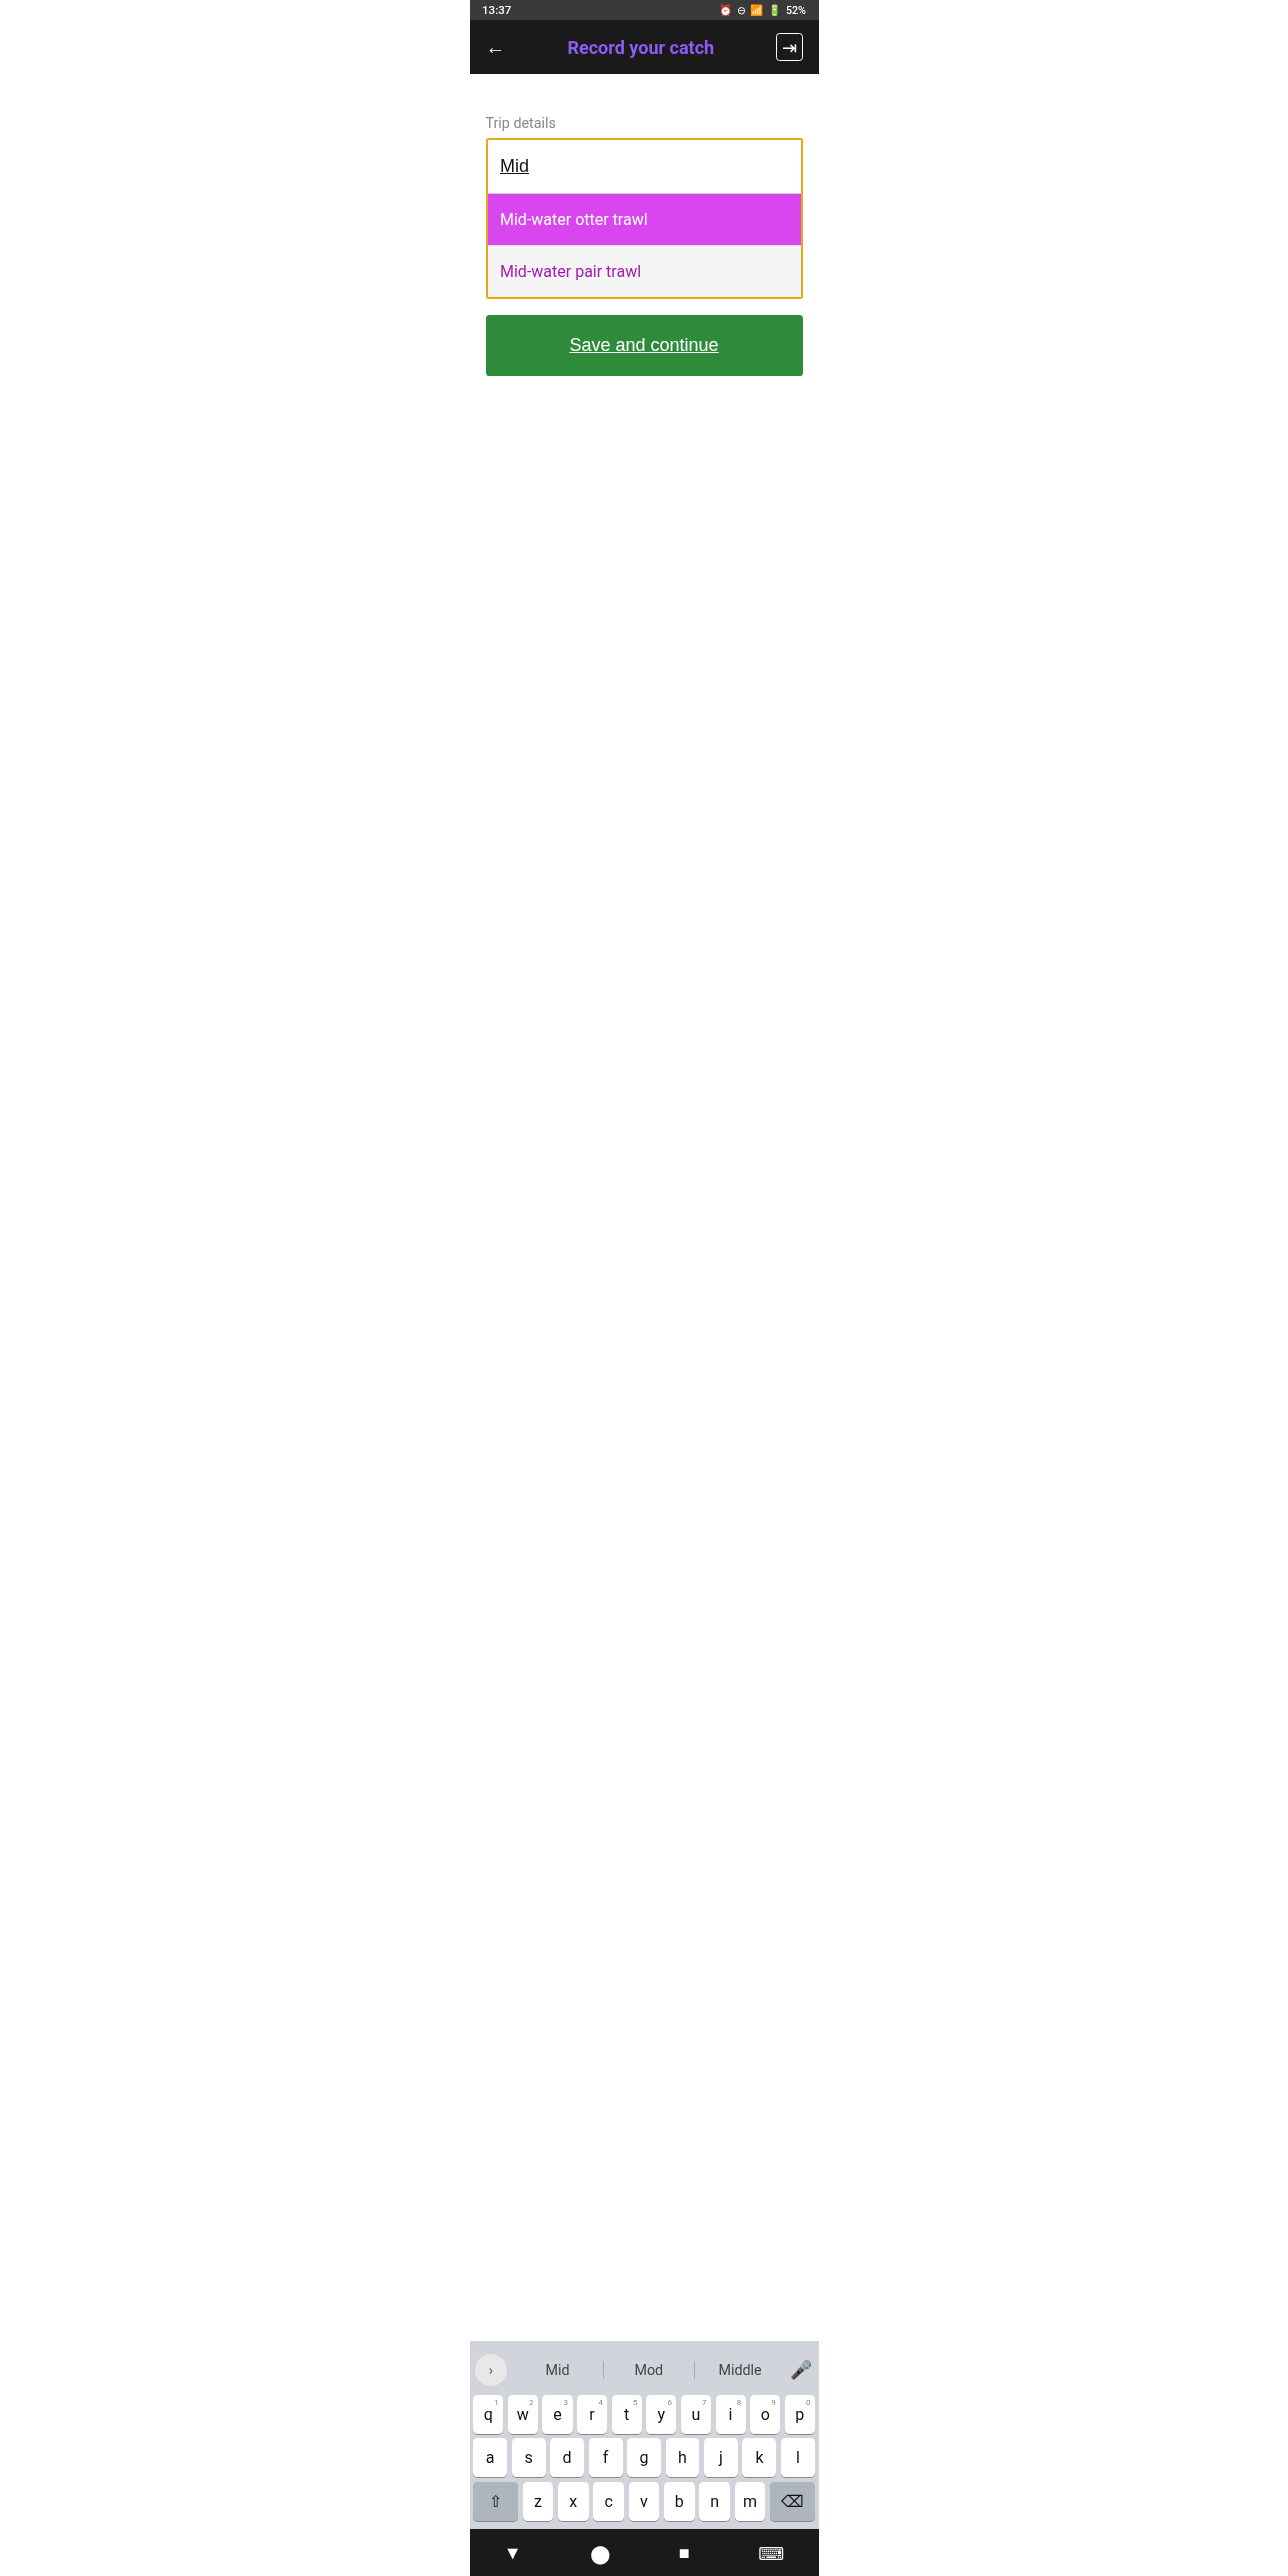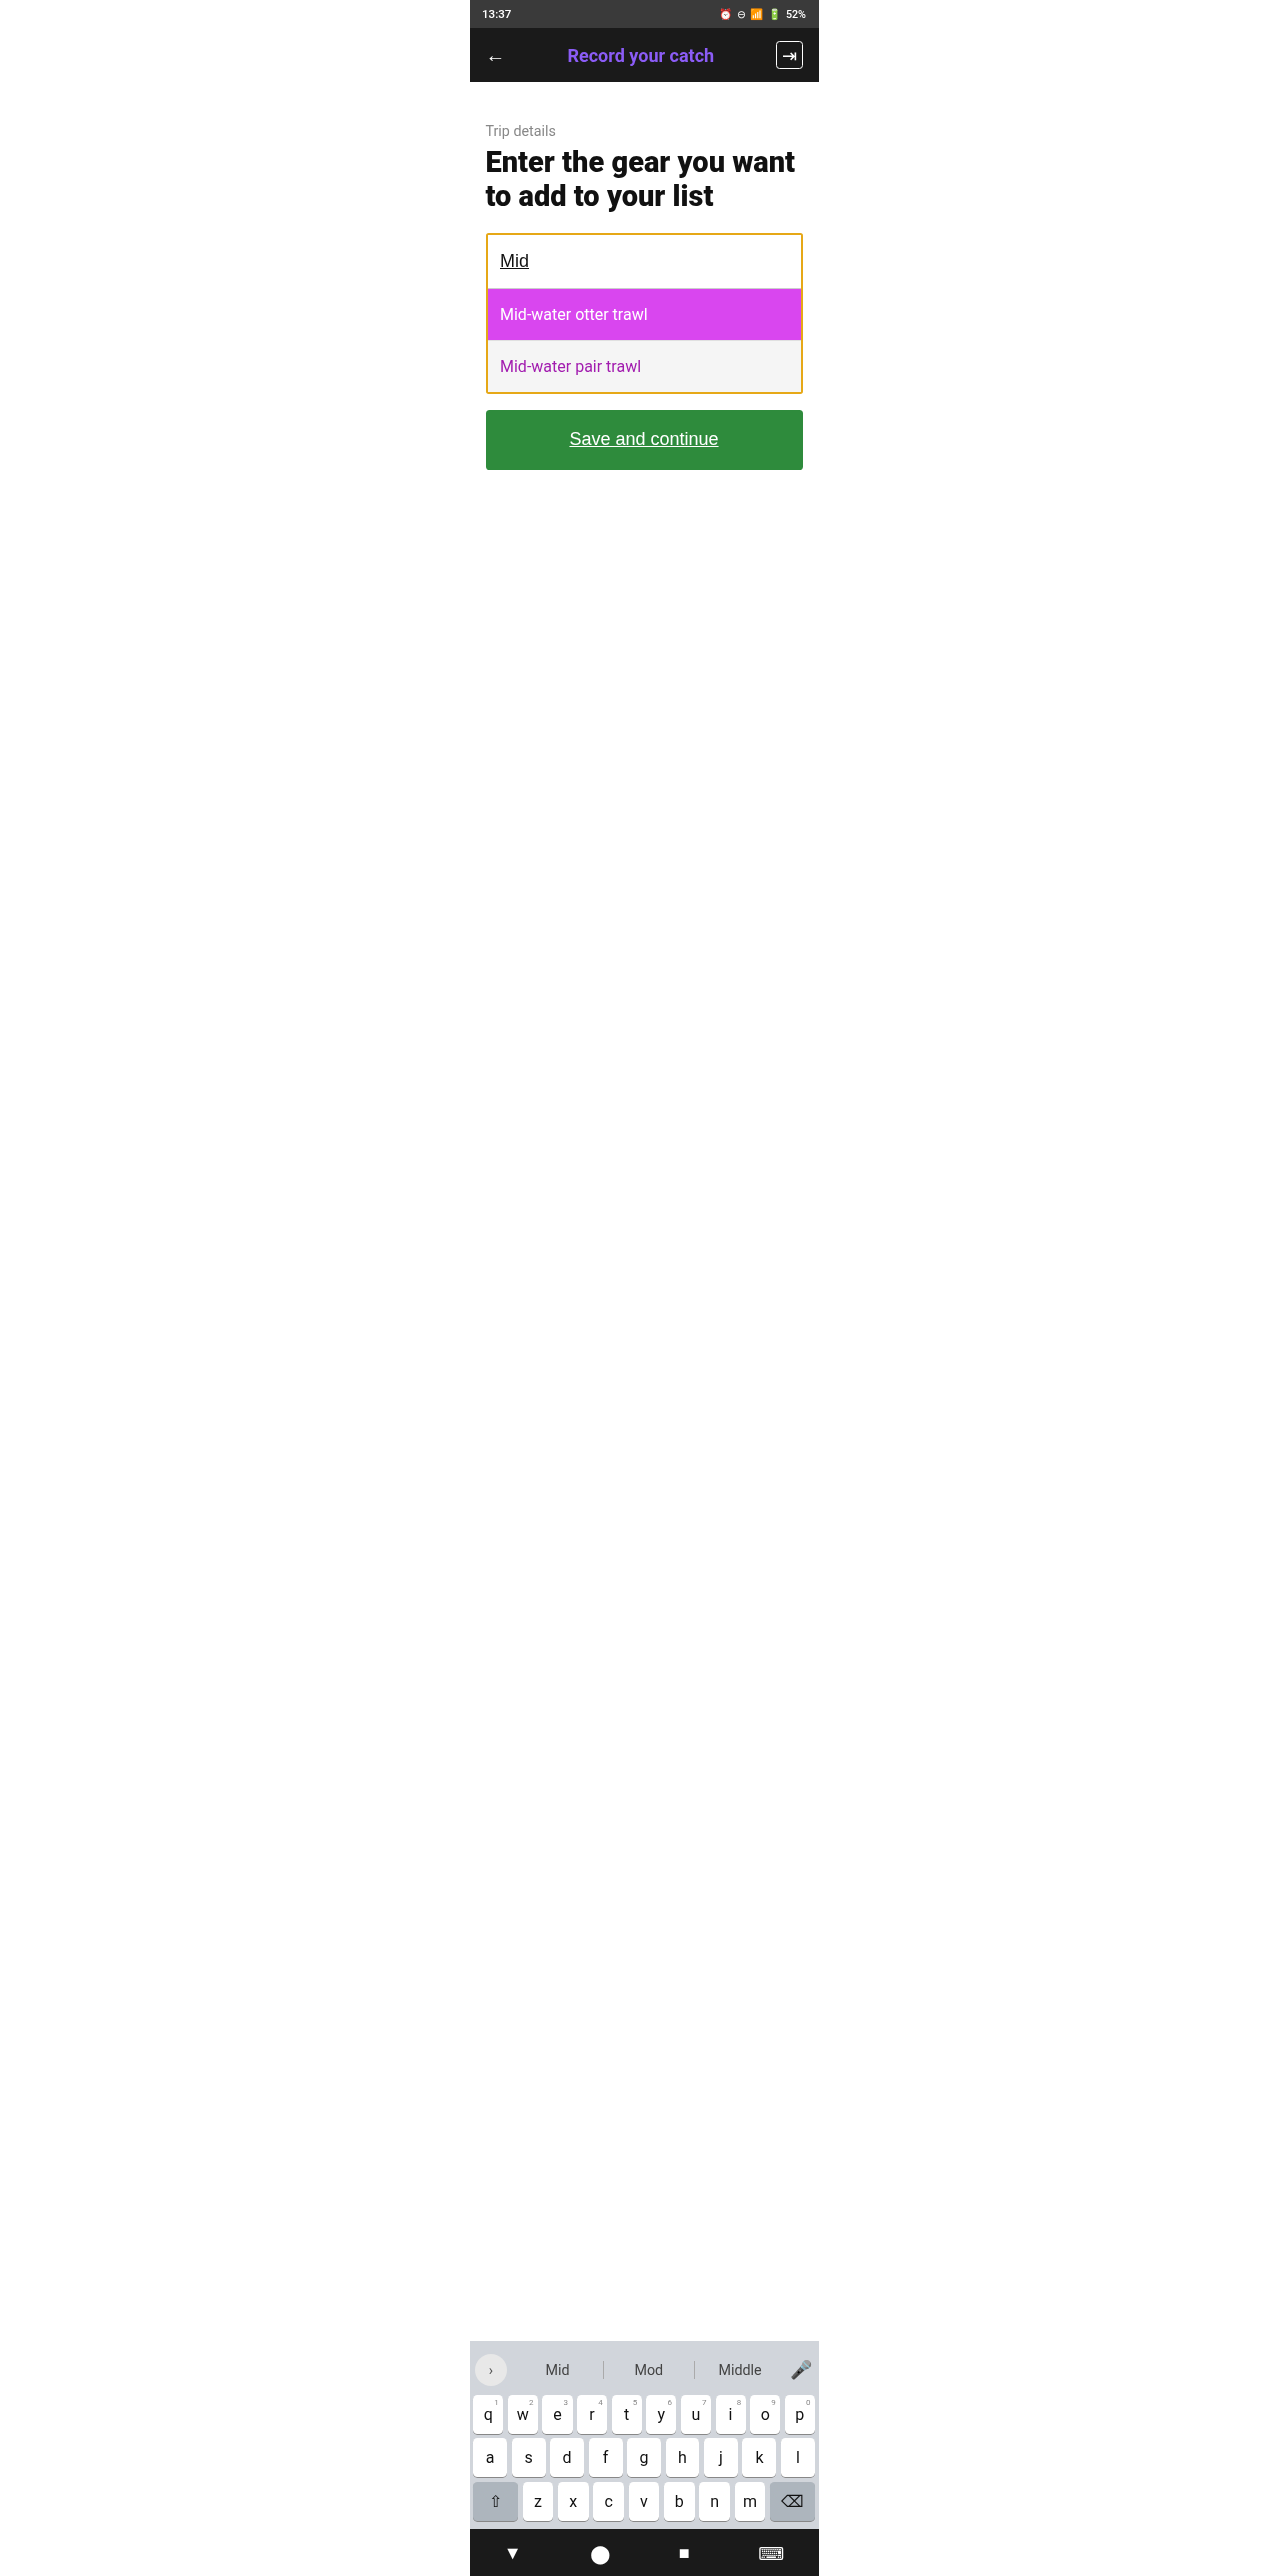--- a/index.html
+++ b/index.html
@@ -19,21 +19,21 @@
     
     .status-bar {
       background: #3a3a3a;
       color: #fff;
       display: flex;
       justify-content: space-between;
       align-items: center;
       padding: 5.4px 12.5px;
       font-size: 11.6px;
       font-weight: 500;
-      height: 28px;
+      height: 20px;
       text-align: right;
     }
     .status-icons {
       display: flex;
       align-items: center;
       gap: 4.5px;
       font-size: 10.7px;
     }
 
     
@@ -302,21 +302,20 @@
 </div>
 
 <div class="nav-bar">
   <span class="back-icon">←</span>
   <span class="nav-title">Record your catch</span>
   <span class="nav-action-icon">⇥</span>
 </div>
 
 <div class="main-content">
   <p class="trip-details-label">Trip details</p>
-  <h1 class="page-heading">Enter the gear you want to add to your list</h1>
 
   
   <div class="input-dropdown-wrapper">
     <input class="gear-input" type="text" value="Mid" style="">
     <div class="dropdown-list">
       <div class="dropdown-item selected">Mid-water otter trawl</div>
       <div class="dropdown-item unselected">Mid-water pair trawl</div>
     </div>
   </div>
 

